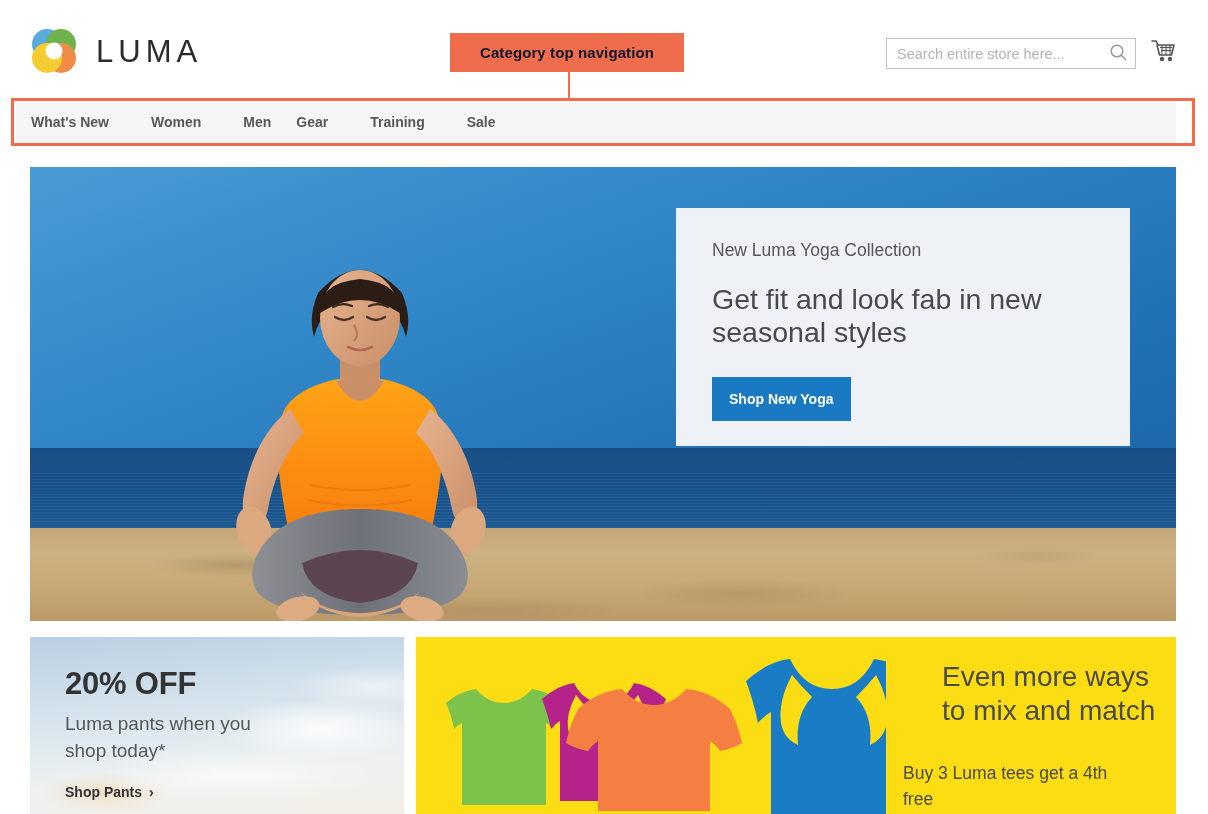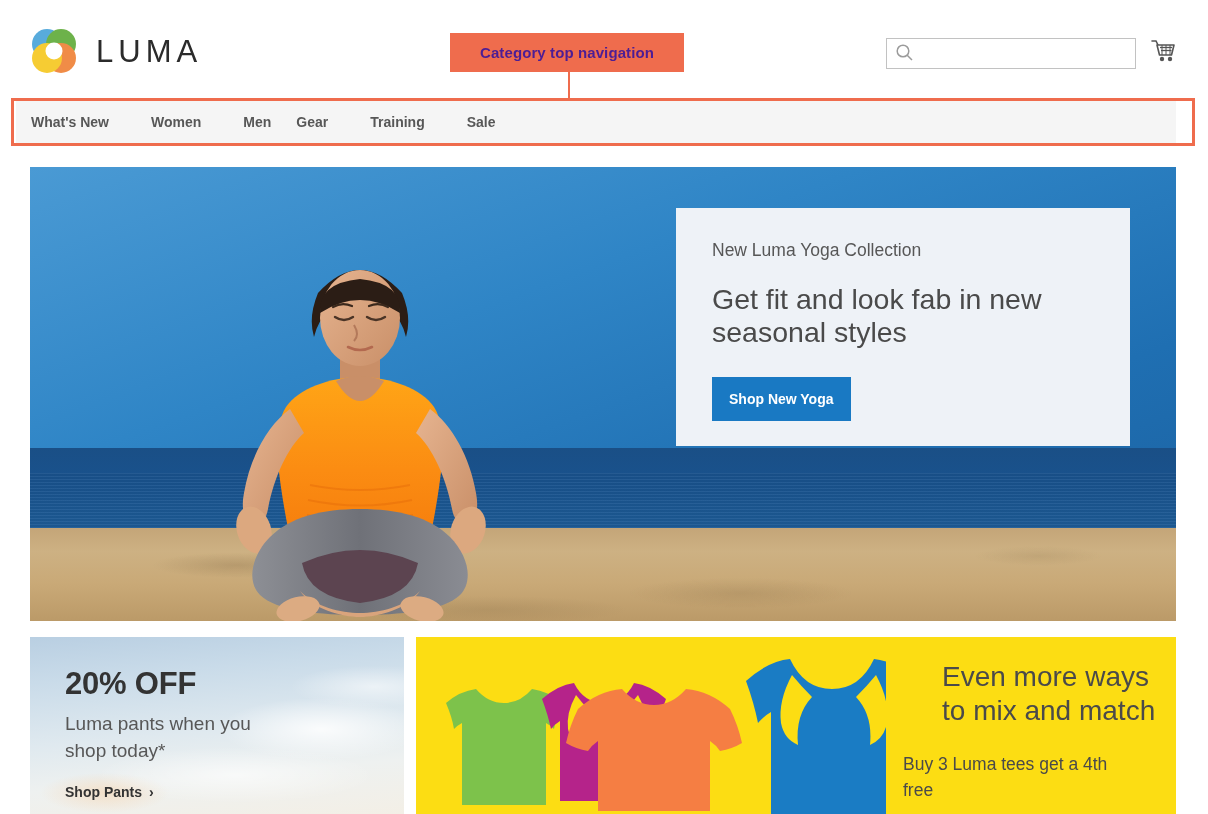--- a/index.html
+++ b/index.html
@@ -43,21 +43,21 @@
     display:flex; align-items:center; justify-content:center;
   }
 
   
   .callout {
     position:absolute; left:450px; top:33px; width:234px; height:39px;
     background:#ef6c4d; display:flex; align-items:center; justify-content:center;
     z-index:20;
   }
   .callout-label {
-    color:#4c1d95; font-size:15px; font-weight:bold; letter-spacing:.1px;
+    color:#0f172a; font-size:15px; font-weight:bold; letter-spacing:.1px;
     font-family:"Liberation Sans", sans-serif; white-space:nowrap;
   }
   .callout-stem {
     position:absolute; left:568px; top:72px; width:2px; height:28px;
     background:#ef6c4d; z-index:20;
   }
 
   
   .nav-highlight {
     position:absolute; left:11px; top:98px; width:1184px; height:48px;
@@ -161,21 +161,21 @@
     background:#fcdd13; overflow:hidden;
   }
   .shirts { position:absolute; left:0; top:0; width:470px; height:177px; }
   .promo-right-content { position:absolute; left:487px; top:23px; }
   .promo-right-title {
     font-size:28px; line-height:1.2; color:#4a4a4a; font-weight:400;
     font-family:"Liberation Sans", sans-serif;
     margin-left:39px;
   }
   .promo-right-sub {
-    font-size:17.5px; color:#4a4a4a; line-height:1.45; margin-top:25px; max-width:235px;
+    font-size:17.5px; color:#4a4a4a; line-height:1.45; margin-top:34px; max-width:235px;
     font-family:"Liberation Sans", sans-serif;
   }
 </style>
 </head>
 <body>
 
 <div class="page">
 
   <div class="header">
 
@@ -188,20 +188,21 @@
             <circle cx="33" cy="32" r="15" fill="#ef7d2e"></circle>
             <circle cx="19" cy="32" r="15" fill="#f5c518"></circle>
           </g>
           <circle cx="26" cy="25" r="8.5" fill="#ffffff"></circle>
         </svg>
       </div>
       <div class="logo-text">LUMA</div>
     </div>
 
     <div class="search-box">
+      <input class="search-input" type="text" placeholder="Search entire store here..." style="">
       <button class="search-btn">
         <span>
           <svg width="19" height="19" viewBox="0 0 19 19">
             <circle cx="8" cy="8" r="5.8" fill="none" stroke="#9b9b9b" stroke-width="1.5"></circle>
             <line x1="12.2" y1="12.2" x2="17" y2="17" stroke="#9b9b9b" stroke-width="1.5"></line>
           </svg>
         </span>
       </button>
     </div>
 

